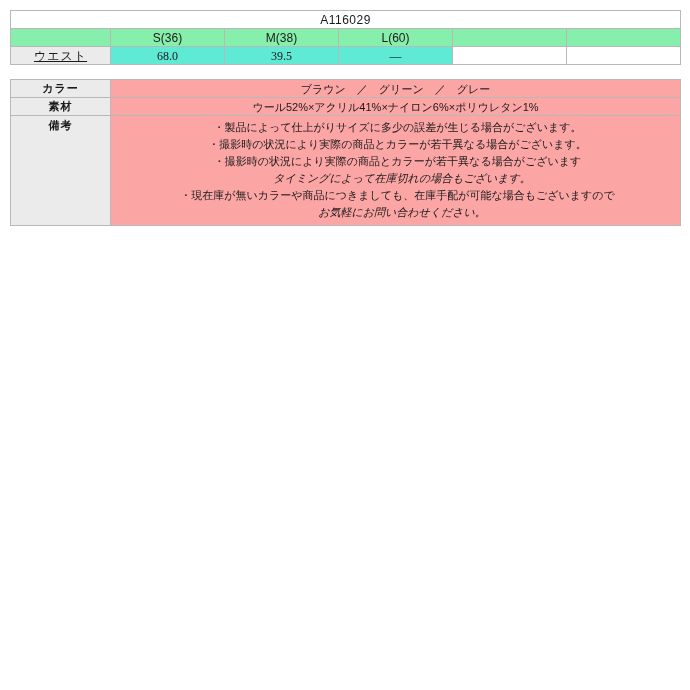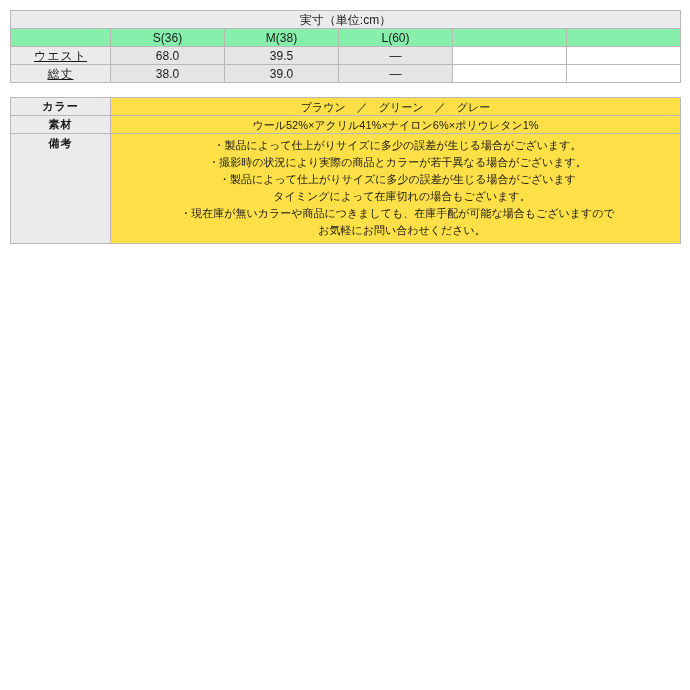--- a/index.html
+++ b/index.html
@@ -60,21 +60,22 @@
     background: #86efac;
     font-weight: bold;
   }
   .row-head {
     background: #ebebeb;
     font-weight: bold;
     letter-spacing: 1px;
     text-decoration: underline;
   }
   .val {
-    background: #e5e5e5;
+    background: #5eead4;
+    font-family: Liberation Serif, serif;
   }
   .blank {
     background: #ffffff;
   }
 
   
   .gap {
     height: 14px;
   }
 
@@ -96,75 +97,68 @@
     text-align: center;
     letter-spacing: 1px;
     width: 100px;
     height: 17px;
   }
   .info-label.top {
     vertical-align: top;
     padding-top: 2px;
   }
   .info-value {
-    background: #fde047;
+    background: #fca5a5;
     padding-left: 10px;
     height: 17px;
     line-height: 16px;
     margin-left: 24px;
   }
   .info-value.notes {
     padding: 3px 6px 4px 10px;
     line-height: 17px;
   }
   .note-line {
     white-space: pre;
   }
   .note-indent {
     padding-left: 9px;
+    font-style: italic;
   }
 </style>
 </head>
 <body>
 
 <div class="page">
 
   <table class="size-table">
     <colgroup>
       <col style="width:100px">
       <col style="width:114px">
       <col style="width:114px">
       <col style="width:114px">
       <col style="width:114px">
       <col style="width:114px">
     </colgroup>
     <tbody>
       <tr>
-        <td class="subtitle-cell" colspan="6">実寸（単位:cm）</td>
+        <td class="title-cell" colspan="6">A116029</td>
       </tr>
       <tr>
         <th class="col-head"></th>
         <th class="col-head">S(36)</th>
         <th class="col-head">M(38)</th>
         <th class="col-head">L(60)</th>
         <th class="col-head"></th>
         <th class="col-head"></th>
       </tr>
       <tr>
         <td class="row-head">ウエスト</td>
         <td class="val">68.0</td>
         <td class="val">39.5</td>
-        <td class="val">—</td>
-        <td class="blank"></td>
-        <td class="blank"></td>
-      </tr>
-      <tr>
-        <td class="row-head">総丈</td>
-        <td class="val">38.0</td>
-        <td class="val">39.0</td>
         <td class="val">—</td>
         <td class="blank"></td>
         <td class="blank"></td>
       </tr>
     </tbody>
   </table>
 
   <div class="gap"></div>
 
   <table class="info-table">
@@ -179,21 +173,21 @@
       </tr>
       <tr>
         <td class="info-label">素材</td>
         <td class="info-value">ウール52%×アクリル41%×ナイロン6%×ポリウレタン1%</td>
       </tr>
       <tr>
         <td class="info-label top">備考</td>
         <td class="info-value notes">
           <div class="note-line">・製品によって仕上がりサイズに多少の誤差が生じる場合がございます。</div>
           <div class="note-line">・撮影時の状況により実際の商品とカラーが若干異なる場合がございます。</div>
-          <div class="note-line">・製品によって仕上がりサイズに多少の誤差が生じる場合がございます</div>
+          <div class="note-line">・撮影時の状況により実際の商品とカラーが若干異なる場合がございます</div>
           <div class="note-line note-indent">タイミングによって在庫切れの場合もございます。</div>
           <div class="note-line">・現在庫が無いカラーや商品につきましても、在庫手配が可能な場合もございますので</div>
           <div class="note-line note-indent">お気軽にお問い合わせください。</div>
         </td>
       </tr>
     </tbody>
   </table>
 
 </div>
 

